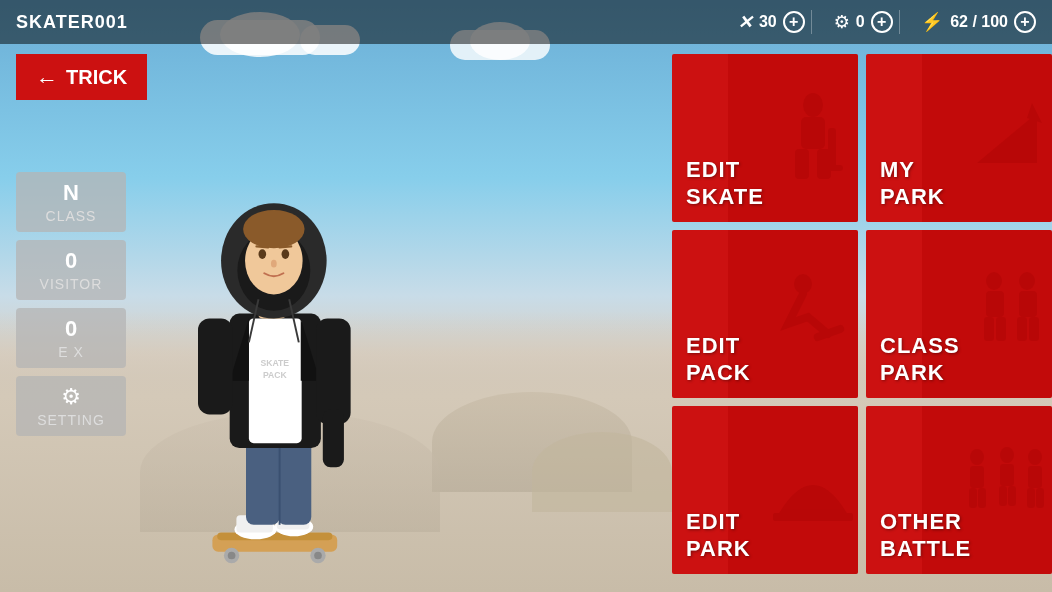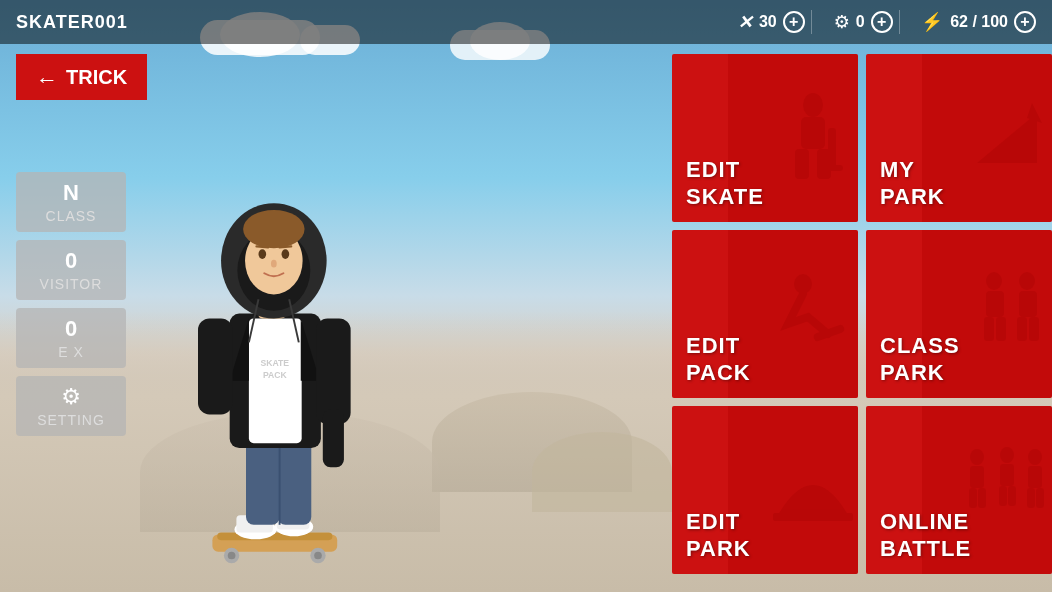--- a/index.html
+++ b/index.html
@@ -410,17 +410,17 @@
           <rect x="38" y="19" width="14" height="22" rx="3" fill="#8b0000"></rect>
           <rect x="37" y="41" width="8" height="20" rx="3" fill="#8b0000"></rect>
           <rect x="46" y="41" width="8" height="20" rx="3" fill="#8b0000"></rect>
           <ellipse cx="73" cy="12" rx="7" ry="8" fill="#8b0000"></ellipse>
           <rect x="66" y="21" width="14" height="22" rx="3" fill="#8b0000"></rect>
           <rect x="65" y="43" width="8" height="20" rx="3" fill="#8b0000"></rect>
           <rect x="74" y="43" width="8" height="20" rx="3" fill="#8b0000"></rect>
         </svg>
       </div>
       <div class="menu-btn-label">
-        <div>ONLINE</div>
+        <div>OTHER</div>
         <div>BATTLE</div>
       </div>
     </div>
   </div>
 
 </body></html>

